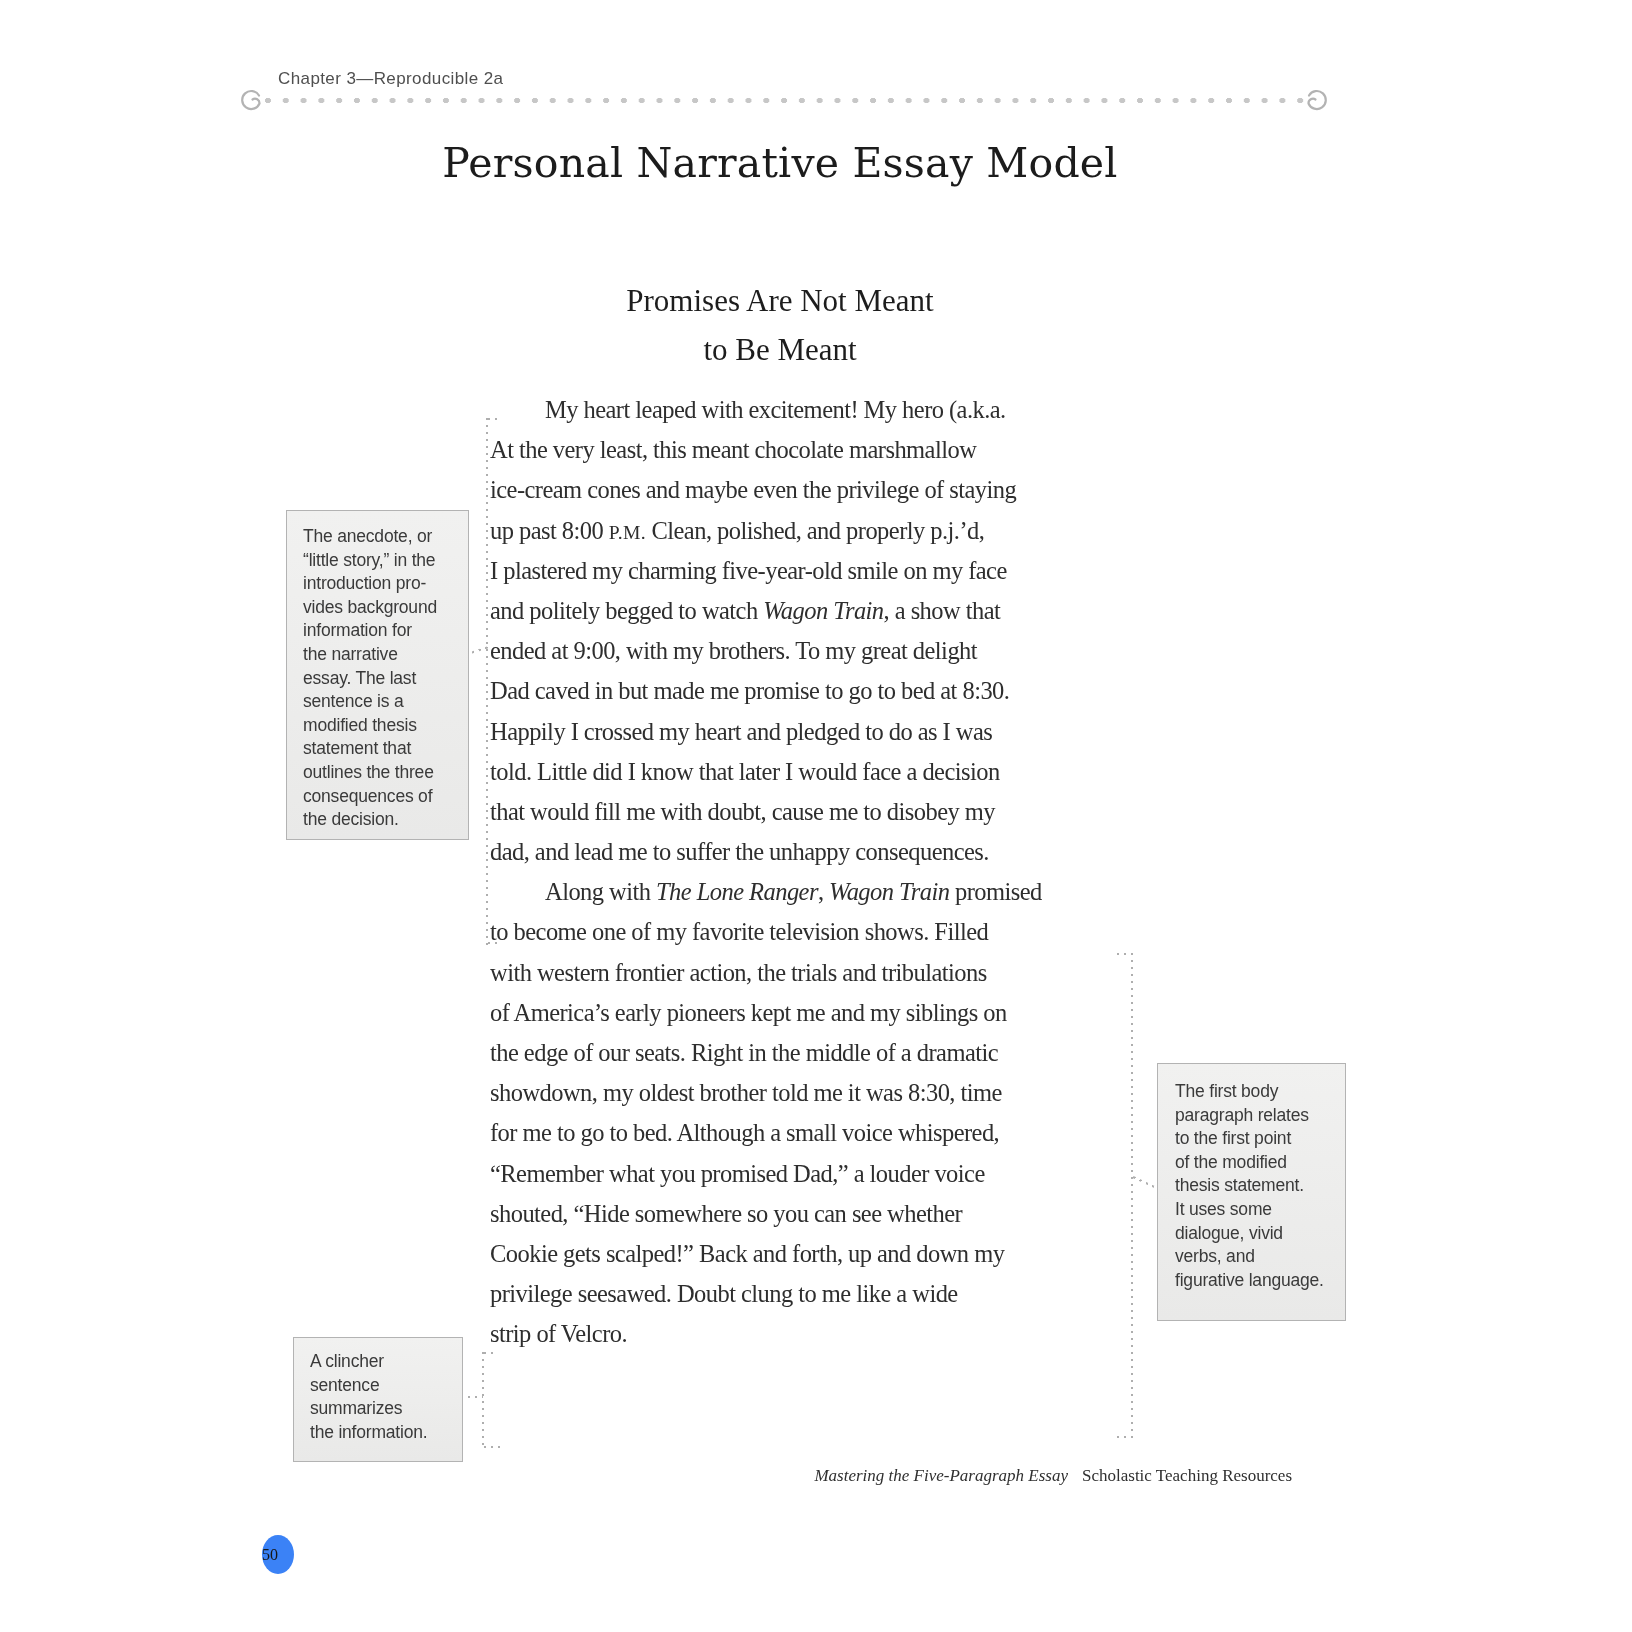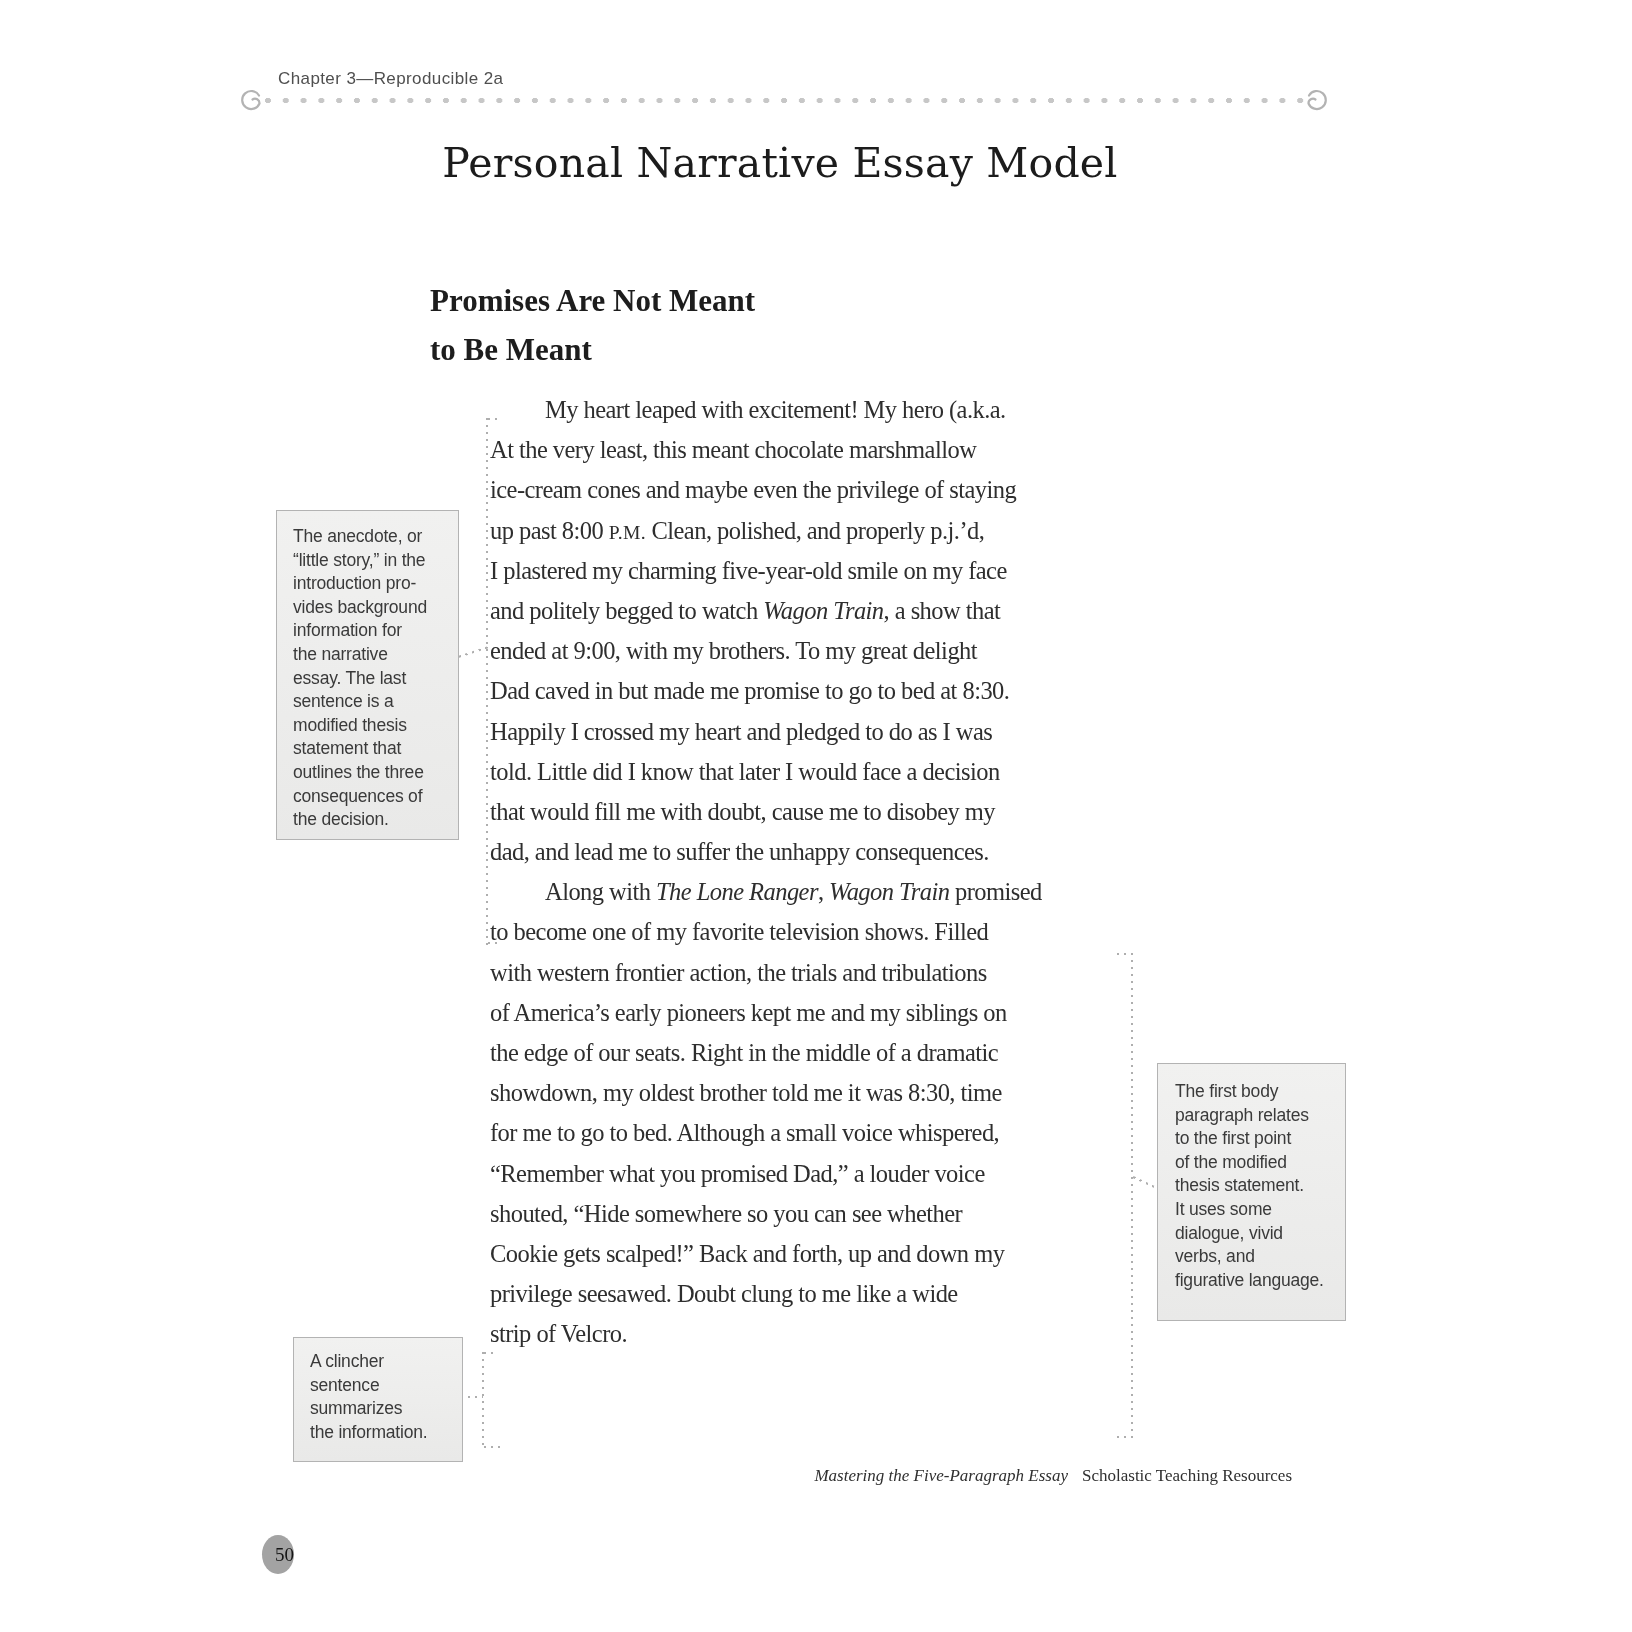--- a/index.html
+++ b/index.html
@@ -12,49 +12,49 @@
   .orn-dots{position:absolute;left:264px;top:96px;width:1040px;height:9px;
     background-image:radial-gradient(circle 3px at 4px 4.5px,#c7c7c7 98%,rgba(0,0,0,0));
     background-size:17.8px 9px;background-repeat:repeat-x;}
   .spiral{position:absolute;top:88px;width:24px;height:24px;}
   .spiral svg{display:block;}
   .spiral.right{transform:scaleX(-1);}
 
   
   .page-title{position:absolute;left:380px;top:139px;width:800px;text-align:center;
     font-family:"DejaVu Serif",serif;font-weight:400;font-size:41px;color:#1c1c1c;letter-spacing:.2px;}
-  .essay-title{position:absolute;left:430px;top:276px;width:700px;
-    font-weight:700;font-size:31px;line-height:49px;color:#1d1d1d;}
+  .essay-title{position:absolute;left:430px;top:276px;width:700px;text-align:center;
+    font-weight:400;font-size:31px;line-height:49px;color:#1d1d1d;}
 
   
   .essay-body{position:absolute;left:490px;top:396px;width:620px;}
   .essay-line{height:40.2px;font-size:24.5px;letter-spacing:-0.55px;color:#2e2e2e;white-space:nowrap;}
   .essay-line.indent{padding-left:55px;}
   .it{font-style:italic;}
   .sc{font-size:.8em;letter-spacing:.3px;}
 
   
   .callout{position:absolute;background:linear-gradient(180deg,#f1f1f0 0%,#e9e9e8 100%);
     border:1px solid #b3b3b3;font-family:"Liberation Sans",sans-serif;font-size:17.5px;
     line-height:23.6px;color:#3a3a3a;white-space:pre-line;letter-spacing:-0.2px;}
-  .callout.anecdote{left:276px;top:510px;width:153px;height:314px;padding:14px 12px 0 16px;}
+  .callout.anecdote{left:286px;top:510px;width:153px;height:314px;padding:14px 12px 0 16px;}
   .callout.bodypara{left:1157px;top:1063px;width:158px;height:240px;padding:16px 12px 0 17px;}
   .callout.clincher{left:293px;top:1337px;width:142px;height:109px;padding:12px 10px 2px 16px;}
 
   
   .dv{position:absolute;width:2.4px;
       background-image:repeating-linear-gradient(to bottom,#aeaeae 0 2.4px,rgba(0,0,0,0) 2.4px 7px);}
   .dh{position:absolute;height:2.4px;
       background-image:repeating-linear-gradient(to right,#aeaeae 0 2.4px,rgba(0,0,0,0) 2.4px 7px);}
   .diag{transform-origin:left center;}
 
   
   .page-num-badge{position:absolute;left:262px;top:1535px;width:32px;height:39px;border-radius:50%;
-    background:#a3a3a3;display:flex;align-items:center;justify-content:flex-end;
-    font-size:19px;color:#161616;}
+    background:#3b82f6;display:flex;align-items:center;justify-content:flex-start;
+    font-size:16px;color:#161616;}
   .footer-credit{position:absolute;left:600px;top:1466px;width:692px;text-align:right;
     font-size:17px;color:#2f2f2f;}
   .footer-credit .book{font-style:italic;}
   .footer-credit .gap{display:inline-block;width:14px;}
 </style>
 </head>
 <body>
 
 <div id="page">
 

